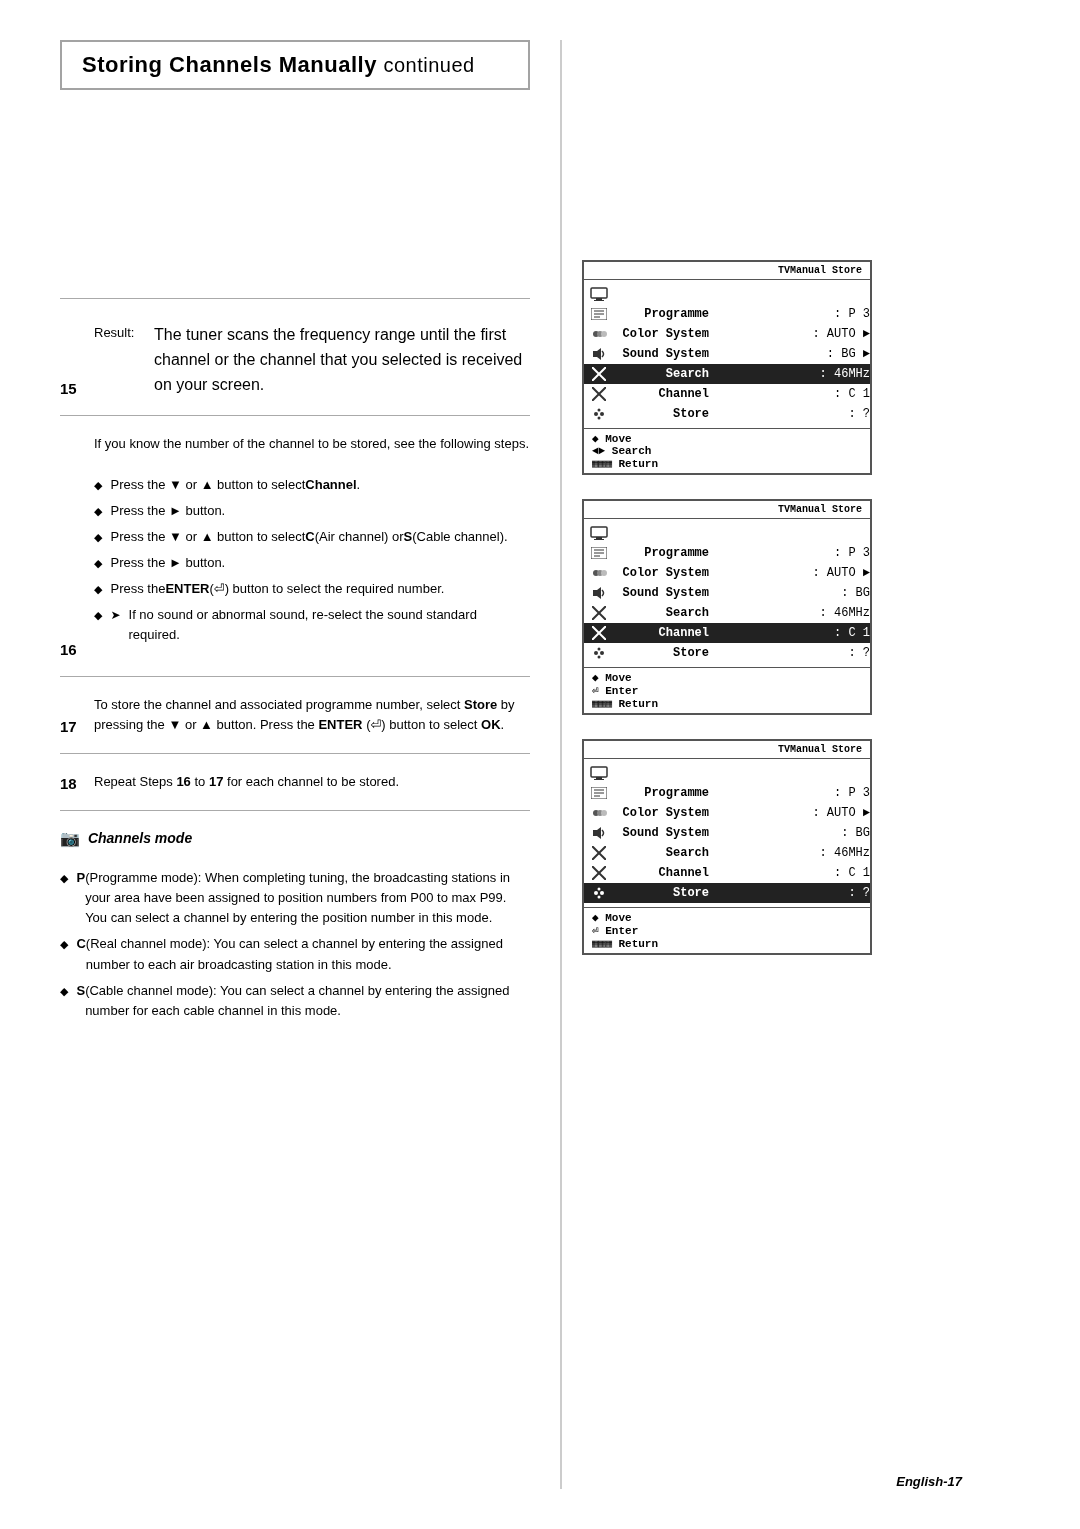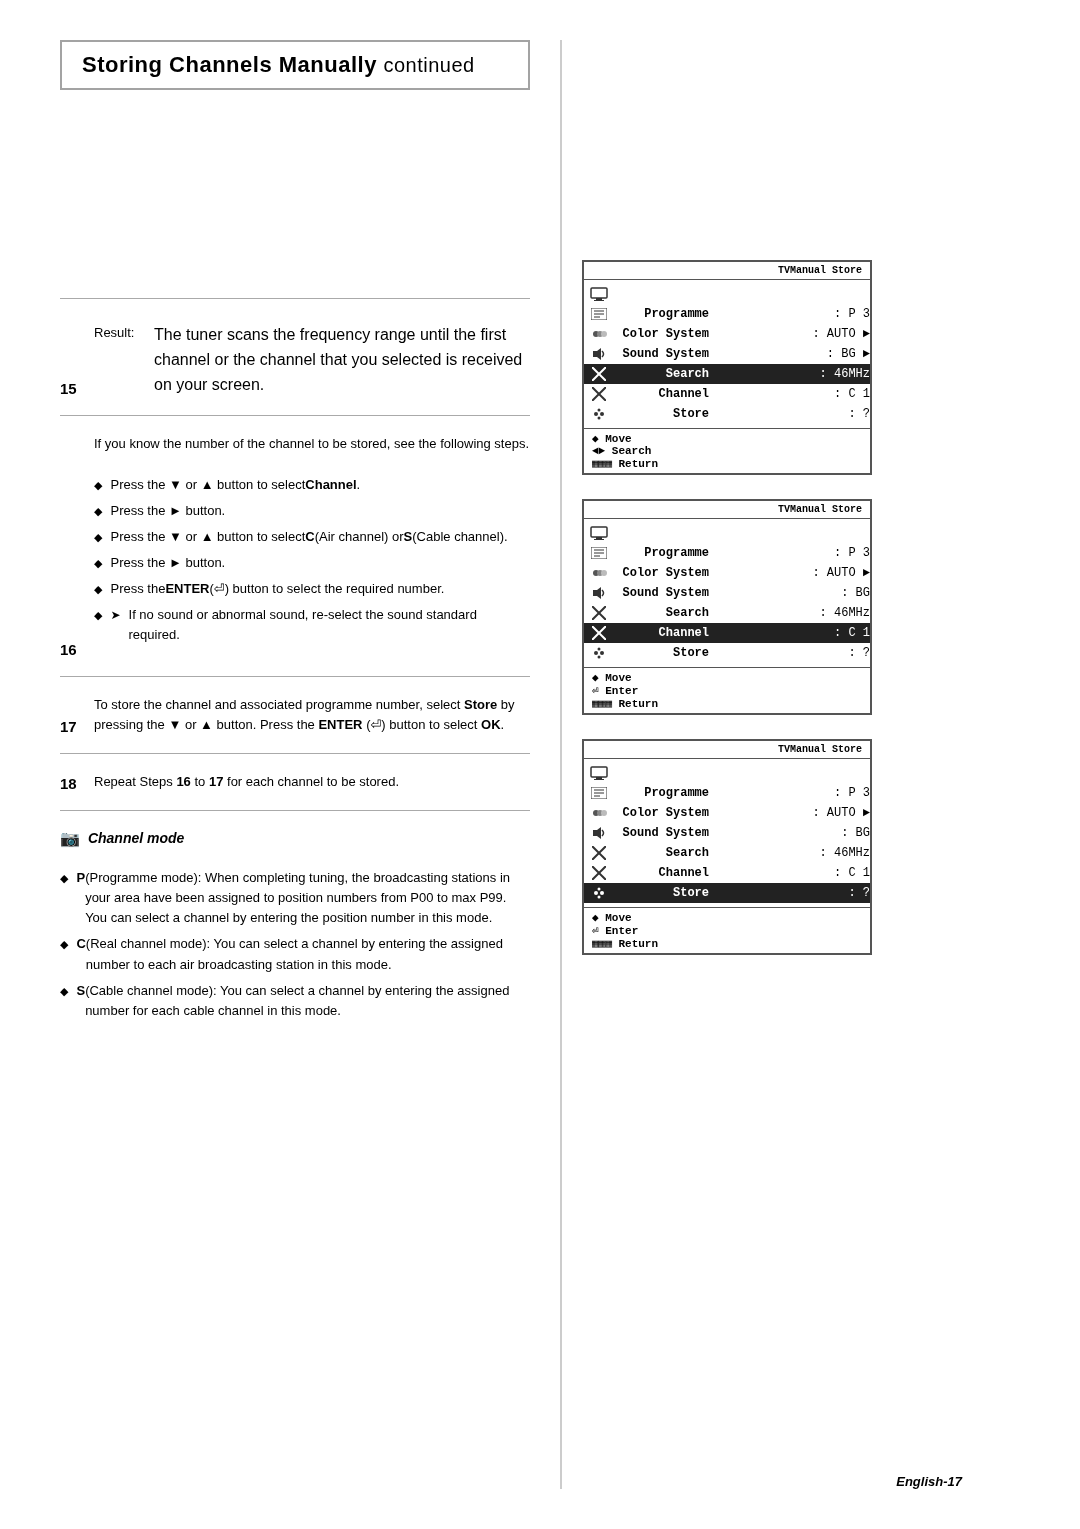--- a/index.html
+++ b/index.html
@@ -311,21 +311,21 @@
         Repeat Steps <b>16</b> to <b>17</b> for each channel to be stored.
       </div>
     </div>
 
     <hr class="divider">
 
     
     <div class="channel-mode-section">
       <div class="channel-mode-header">
         <span class="cassette-icon">📷</span>
-        <span class="channel-mode-title">Channel mode</span>
+        <span class="channel-mode-title">Channels mode</span>
       </div>
       <ul class="bullet-list">
         <li>
           <b>P</b> (Programme mode): When completing tuning, the broadcasting stations in your area have been assigned to position numbers from P00 to max P99. You can select a channel by entering the position number in this mode.
         </li>
         <li>
           <b>C</b> (Real channel mode): You can select a channel by entering the assigned number to each air broadcasting station in this mode.
         </li>
         <li>
           <b>S</b> (Cable channel mode): You can select a channel by entering the assigned number for each cable channel in this mode.

